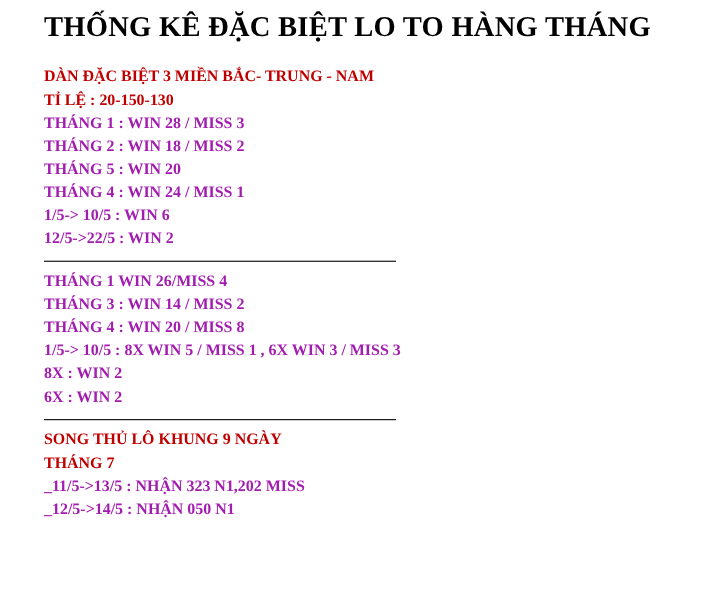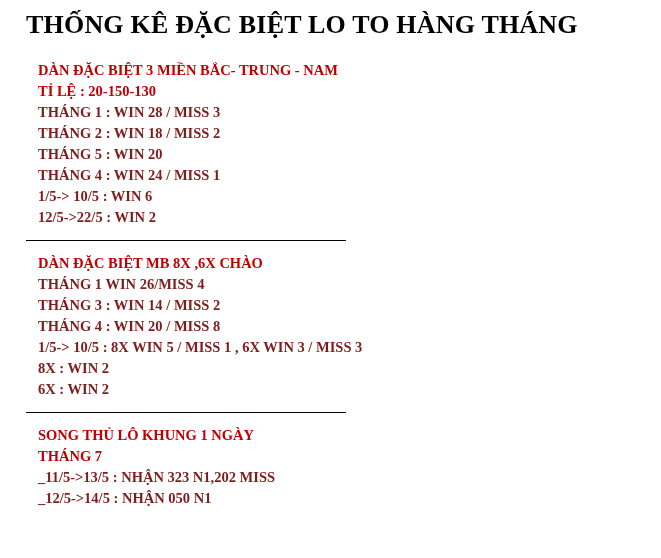--- a/index.html
+++ b/index.html
@@ -12,41 +12,41 @@
     background: #ffffff;
     font-family: "Liberation Serif", serif;
     color: #000000;
     overflow: hidden;
   }
   .page {
     position: relative;
     width: 661px;
     height: 488px;
     box-sizing: border-box;
-    padding: 8px 10px 0 26px;
+    padding: 8px 10px 0 40px;
   }
   .doc-title {
     font-family: "Liberation Serif", serif;
     font-weight: bold;
     font-size: 26px;
     line-height: 34px;
     letter-spacing: 0.2px;
     color: #000000;
     margin: 0 0 18px 0;
     white-space: nowrap;
   }
   .section {
-    margin: 12px;
+    margin: 0;
   }
   .line {
     font-family: "Liberation Serif", serif;
     font-weight: bold;
     font-size: 14.5px;
     line-height: 21px;
-    color: #7f1d1d;
+    color: #a21caf;
     white-space: nowrap;
   }
   .line.red {
     color: #c00000;
   }
   .rule {
     width: 320px;
     height: 0;
     border-top: 1px solid #000000;
     margin: 9px 0 8px 0;
@@ -66,32 +66,31 @@
     <div class="line">THÁNG 2 : WIN 18 / MISS 2</div>
     <div class="line">THÁNG 5 : WIN 20</div>
     <div class="line">THÁNG 4 : WIN 24 / MISS 1</div>
     <div class="line">1/5-&gt; 10/5 : WIN 6</div>
     <div class="line">12/5-&gt;22/5 : WIN 2</div>
   </div>
 
   <div class="rule"></div>
 
   <div class="section">
-    <div class="line red">DÀN ĐẶC BIỆT MB 8X ,6X CHÀO</div>
     <div class="line">THÁNG 1 WIN 26/MISS 4</div>
     <div class="line">THÁNG 3 : WIN 14 / MISS 2</div>
     <div class="line">THÁNG 4 : WIN 20 / MISS 8</div>
     <div class="line">1/5-&gt; 10/5 : 8X WIN 5 / MISS 1 , 6X WIN 3 / MISS 3</div>
     <div class="line">8X : WIN 2</div>
     <div class="line">6X : WIN 2</div>
   </div>
 
   <div class="rule"></div>
 
   <div class="section">
-    <div class="line red">SONG THỦ LÔ KHUNG 1 NGÀY</div>
+    <div class="line red">SONG THỦ LÔ KHUNG 9 NGÀY</div>
     <div class="line red">THÁNG 7</div>
     <div class="line">_11/5-&gt;13/5 : NHẬN 323 N1,202 MISS</div>
     <div class="line">_12/5-&gt;14/5 : NHẬN 050 N1</div>
 
   </div>
 
 </div>
 
 </body></html>

